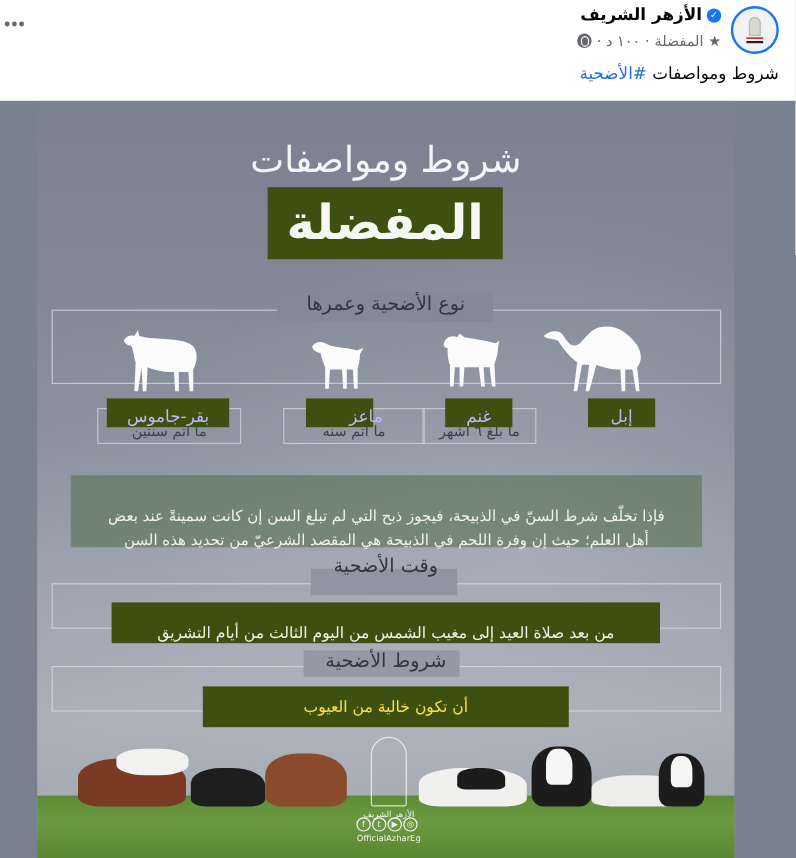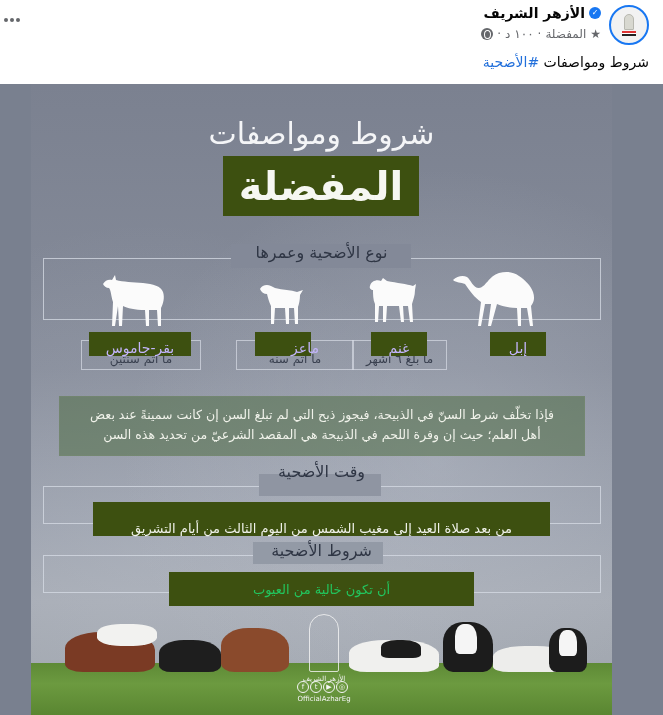--- a/index.html
+++ b/index.html
@@ -44,31 +44,31 @@
     .section-frame { position: absolute; border: 1.5px solid rgba(215,220,230,0.75); }
     .section-title { position: absolute; direction: rtl; font-size: 16px; color: #2f3645; text-align: center; background: transparent; }
 
     .animals-frame { left: 12px; top: 174px; width: 558px; height: 62px; }
     .animals-title-bg { position: absolute; left: 200px; top: 160px; width: 180px; height: 24px; background: #838998; }
     .animals-title { left: 0; top: 159px; width: 100%; }
     .animal-svg { position: absolute; }
     .animal-label-box { position: absolute; height: 24px; background: #3d5010; color: #c4b5fd; font-size: 14px; direction: rtl; display: flex; align-items: flex-end; justify-content: center; }
     .animal-age-box { position: absolute; height: 30px; border: 1.5px solid rgba(215,220,230,0.7); color: #3a4150; font-size: 12px; direction: rtl; display: flex; align-items: flex-end; justify-content: center; padding-bottom: 3px; }
 
-    .note-box { position: absolute; left: 28px; top: 312px; width: 526px; height: 60px; background: rgba(80,110,70,0.55); border: 1px solid rgba(120,140,110,0.4); color: #f0f2ea; font-size: 12.5px; line-height: 20px; text-align: center; direction: rtl; padding-top: 8px; }
+    .note-box { position: absolute; left: 28px; top: 312px; width: 526px; height: 60px; background: rgba(80,110,70,0.55); border: 1px solid rgba(120,140,110,0.4); color: #f0f2ea; font-size: 12.5px; line-height: 20px; text-align: center; direction: rtl; padding-top: 23px; }
 
     .time-frame { left: 12px; top: 402px; width: 558px; height: 38px; }
     .time-title { left: 0; top: 378px; width: 100%; font-size: 16px; }
     .time-title-bg { position: absolute; left: 228px; top: 390px; width: 122px; height: 22px; background: #8f95a2; }
     .time-box { position: absolute; left: 62px; top: 418px; width: 457px; height: 34px; background: #3d5010; color: #f0f2ea; font-size: 13px; direction: rtl; display: flex; align-items: flex-end; justify-content: center; }
 
     .cond-frame { left: 12px; top: 471px; width: 558px; height: 38px; }
     .cond-title-bg { position: absolute; left: 222px; top: 458px; width: 130px; height: 22px; background: #939aa6; }
     .cond-title { left: 0; top: 457px; width: 100%; font-size: 16px; }
-    .cond-box { position: absolute; left: 138px; top: 488px; width: 305px; height: 34px; background: #3d5010; color: #22c55e; font-size: 13px; direction: rtl; display: flex; align-items: center; justify-content: center; }
+    .cond-box { position: absolute; left: 138px; top: 488px; width: 305px; height: 34px; background: #3d5010; color: #fde047; font-size: 13px; direction: rtl; display: flex; align-items: center; justify-content: center; }
 
     
     .grass { position: absolute; left: 0; bottom: 0; width: 100%; height: 52px; background: linear-gradient(to bottom, #5e8a36 0%, #6c9a40 40%, #5a8631 100%); }
     .cow { position: absolute; border-radius: 40% 45% 20% 20%; }
     .logo { position: absolute; left: 278px; top: 530px; width: 30px; height: 58px; border: 1.5px solid rgba(245,245,245,0.8); border-radius: 15px 15px 2px 2px; }
     .logo-text { position: absolute; left: 268px; top: 591px; width: 50px; font-size: 7px; color: #f3f3f3; text-align: center; }
     .social-row { position: absolute; left: 266px; top: 597px; display: flex; gap: 1px; }
     .social-icon { width: 12px; height: 12px; border-radius: 50%; border: 1px solid #f5f5f5; color: #f5f5f5; font-size: 7px; line-height: 10px; text-align: center; cursor: pointer; }
     .handle { position: absolute; left: 262px; top: 611px; width: 62px; text-align: center; font-size: 7px; color: #f5f5f5; }
   </style>

